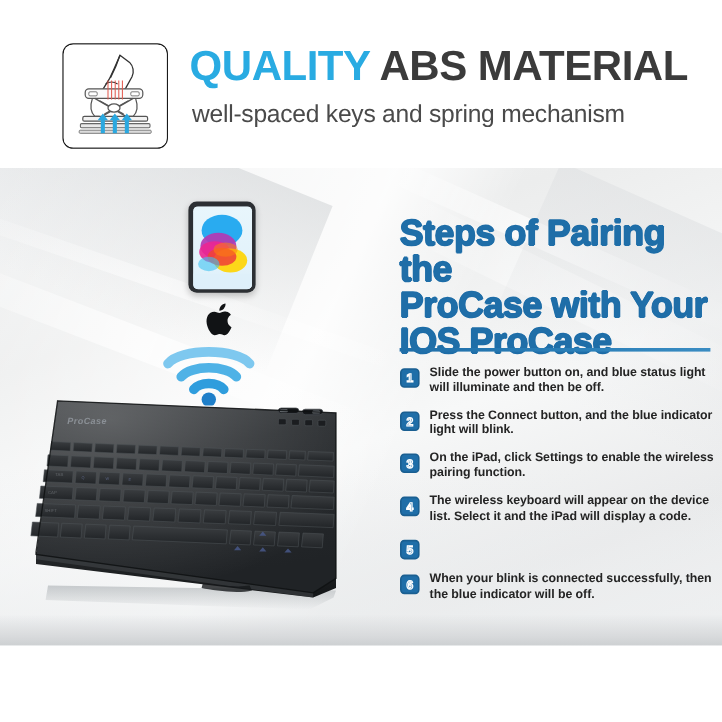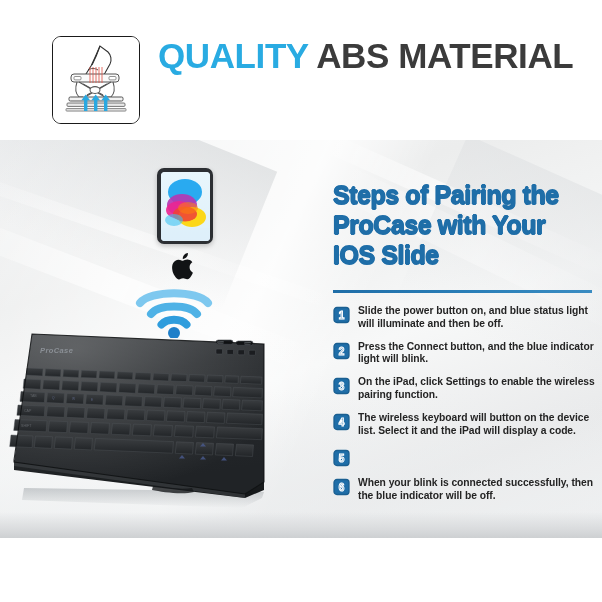--- a/index.html
+++ b/index.html
@@ -36,26 +36,26 @@
     box-shadow:0 2px 5px rgba(0,0,0,.22);}
   #ipad-screen{position:absolute;left:3.5px;top:3.5px;width:49px;height:69px;border-radius:4px;
     overflow:hidden;background:#dfeef8;}
   #ipad-screen svg{display:block;width:49px;height:69px;}
   #apple-logo{position:absolute;left:167px;top:249px;width:34px;height:34px;}
   #apple-logo svg{display:block;width:34px;height:34px;}
   #wifi{position:absolute;left:134px;top:283px;width:80px;height:55px;}
   #wifi svg{display:block;width:80px;height:55px;}
 
   
-  #keyboard{position:absolute;left:2px;top:322px;width:295px;height:200px;text-decoration:underline;}
+  #keyboard{position:absolute;left:18px;top:322px;width:295px;height:200px;text-decoration:underline;}
   #keyboard svg{display:block;width:295px;height:200px;}
 
   
   #steps-col{position:absolute;left:333px;top:180px;width:258px;}
-  .steps-title{font-size:25px;font-weight:bold;color:#1f6ea8;line-height:30px;
+  .steps-title{font-size:30px;font-weight:bold;color:#1f6ea8;line-height:30px;
     letter-spacing:-0.45px;
     text-shadow:0.7px 0 0 #1f6ea8,-0.7px 0 0 #1f6ea8,0 0.6px 0 #1f6ea8,0 -0.6px 0 #1f6ea8;}
   #title-rule{position:absolute;left:333px;top:290px;width:259px;height:3px;
     background:linear-gradient(90deg,#1f6ea8,#2a7fb8 55%,#3a8cc2);}
   #steps-list{position:absolute;left:333px;top:305px;width:262px;}
   .step{display:flex;align-items:flex-start;margin-bottom:10.5px;}
   .step-badge{flex:0 0 auto;width:17px;height:18px;margin-right:8px;margin-top:1px;}
   .step-badge svg{display:block;width:17px;height:18px;}
   .step-text{font-size:10.3px;line-height:12.6px;color:#242424;font-weight:700;letter-spacing:-0.05px;}
 </style>
@@ -114,20 +114,21 @@
               <polygon points="52.7,57.5 48.4,63.2 57,63.2"></polygon>
             </g>
         </g>
       </svg>
     </div>
 
     <div class="hdr-title">
       <span class="kw">QUALITY</span><span class="rest"> ABS MATERIAL</span>
     </div>
 
+    <div class="hdr-sub">well-spaced keys and spring mechanism</div>
   </div>
 
   <div id="panel">
 
     <div class="streak" style="left:-60px;top:22px;width:420px;height:13px;transform:rotate(19deg);opacity:.9;"></div>
     <div class="streak" style="left:-80px;top:58px;width:430px;height:26px;transform:rotate(21deg);opacity:.75;"></div>
     <div class="streak" style="left:300px;top:-20px;width:360px;height:20px;transform:rotate(24deg);opacity:.8;"></div>
     <div class="streak" style="left:330px;top:18px;width:340px;height:34px;transform:rotate(26deg);opacity:.6;"></div>
     <div class="shadeband" style="left:-40px;top:-30px;width:300px;height:150px;transform:rotate(22deg);
                 background:linear-gradient(180deg,rgba(208,211,213,.55),rgba(208,211,213,0));"></div>
@@ -336,21 +337,21 @@
           <text x="89" y="79">E</text>
       </g>
 
       <path d="M30 12 L262 22 L262 160 L243 172 L12 140 L12 138 Z" fill="none" stroke="#0e1012" stroke-width="1.1" opacity=".85"></path>
     </svg>
   </div>
 
   <div id="steps-col">
     <div class="steps-title">Steps of Pairing the</div>
     <div class="steps-title">ProCase with Your</div>
-    <div class="steps-title">IOS Slide</div>
+    <div class="steps-title">IOS ProCase</div>
   </div>
   <div id="title-rule"></div>
 
   <div id="steps-list">
 
     <div class="step">
       <span class="step-badge">
         <svg viewBox="0 0 17 18" xmlns="http://www.w3.org/2000/svg">
           <rect x="1" y="1.5" width="15" height="15" rx="3" fill="#1f6ea8" stroke="#1a5f91" stroke-width="1.3"></rect>
           <text x="8.5" y="12.6" text-anchor="middle" font-family="Liberation Sans, sans-serif" font-size="10" font-weight="bold" fill="none" stroke="#ffffff" stroke-width="1">1</text>
@@ -379,21 +380,21 @@
       <span class="step-text">On the iPad, click Settings to enable the wireless pairing function.</span>
     </div>
 
     <div class="step">
       <span class="step-badge">
         <svg viewBox="0 0 17 18" xmlns="http://www.w3.org/2000/svg">
           <rect x="1" y="1.5" width="15" height="15" rx="3" fill="#1f6ea8" stroke="#1a5f91" stroke-width="1.3"></rect>
           <text x="8.5" y="12.6" text-anchor="middle" font-family="Liberation Sans, sans-serif" font-size="10" font-weight="bold" fill="none" stroke="#ffffff" stroke-width="1">4</text>
         </svg>
       </span>
-      <span class="step-text">The wireless keyboard will button on the device list. Select it and the iPad will display a code.</span>
+      <span class="step-text">The wireless keyboard will appear on the device list. Select it and the iPad will display a code.</span>
     </div>
 
     <div class="step">
       <span class="step-badge">
         <svg viewBox="0 0 17 18" xmlns="http://www.w3.org/2000/svg">
           <rect x="1" y="1.5" width="15" height="15" rx="3" fill="#1f6ea8" stroke="#1a5f91" stroke-width="1.3"></rect>
           <text x="8.5" y="12.6" text-anchor="middle" font-family="Liberation Sans, sans-serif" font-size="10" font-weight="bold" fill="none" stroke="#ffffff" stroke-width="1">5</text>
         </svg>
       </span>
     </div>

